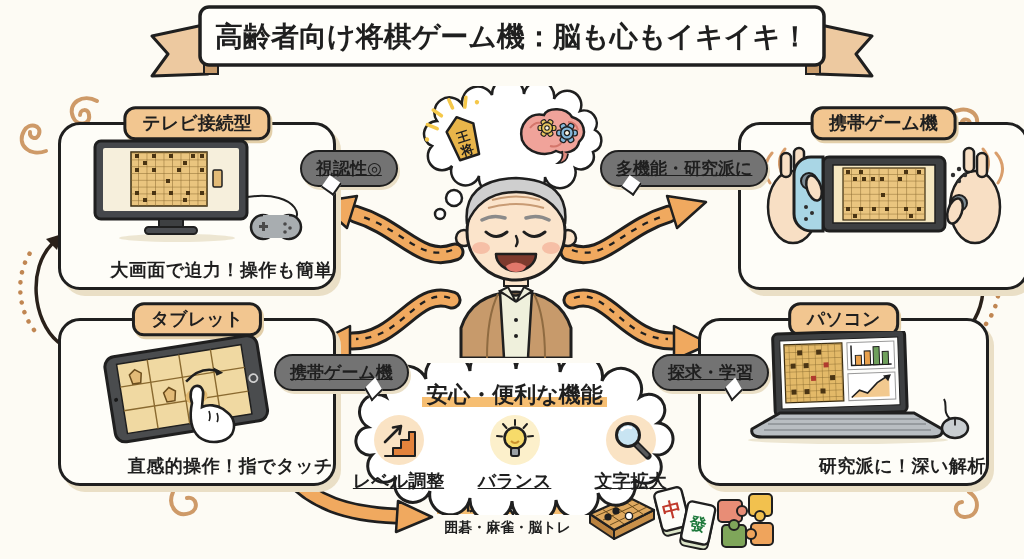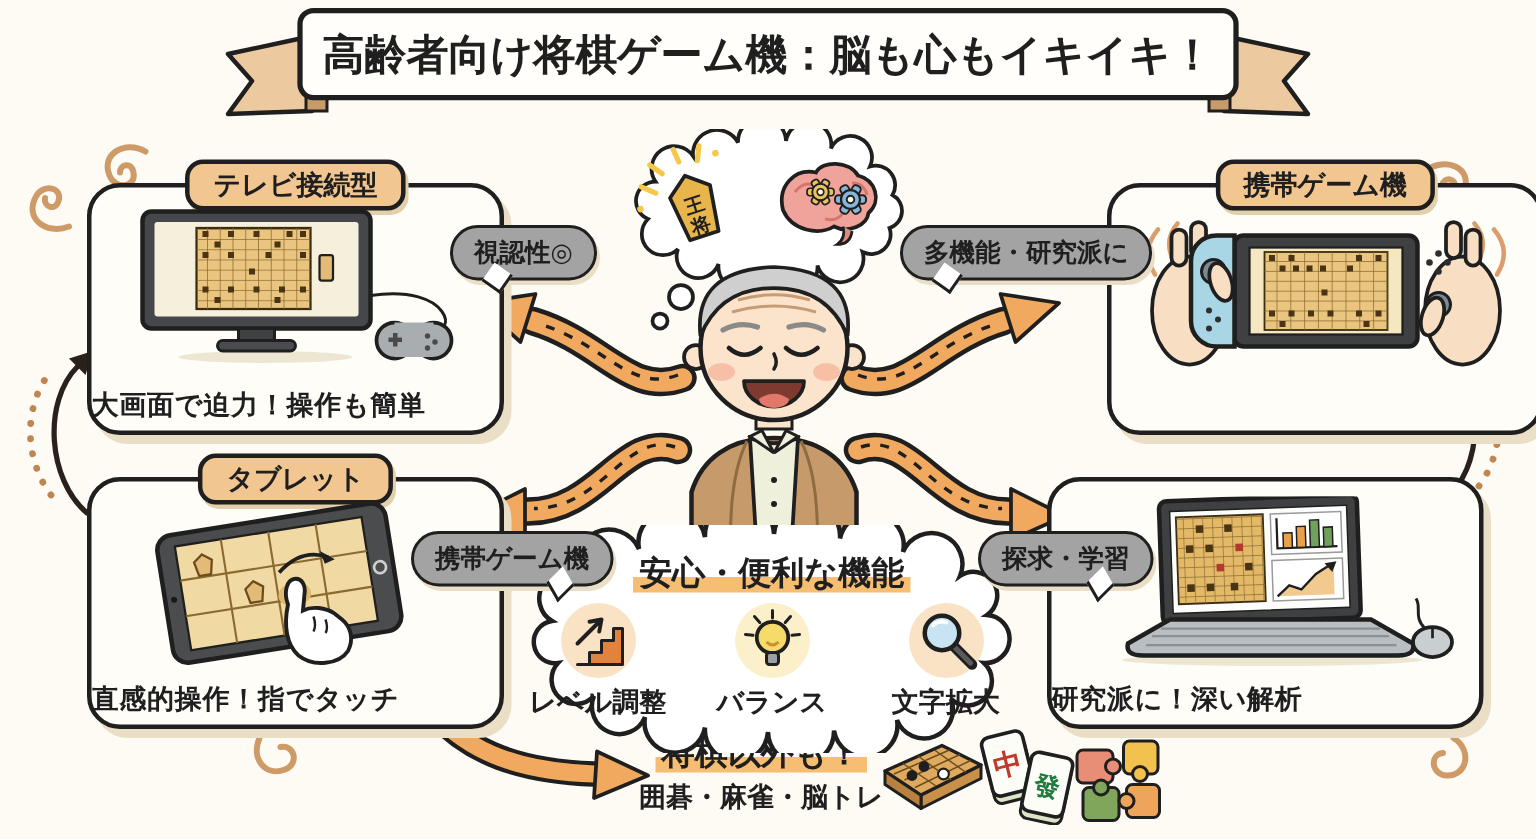--- a/index.html
+++ b/index.html
@@ -9,58 +9,58 @@
   svg{display:block;}
   
   .banner{left:150px;top:4px;width:724px;height:76px;z-index:5;}
   
   .qbox{background:#FEFDF8;border:3px solid #1f1f1f;border-radius:22px;
         box-shadow:5px 6px 0 #EADFC6;z-index:3;}
   .qbox .pill{position:absolute;left:50%;top:0;transform:translate(-50%,-55%);
         background:#F2C690;border:3px solid #1f1f1f;border-radius:12px;
         padding:2px 16px;font-size:18px;font-weight:bold;white-space:nowrap;
         box-shadow:2px 3px 0 #E3CFA9;}
-  .qbox .caption{position:absolute;left:0;right:0;bottom:5px;text-align:left;
+  .qbox .caption{position:absolute;left:0;right:0;bottom:5px;text-align:right;
         font-size:18px;font-weight:bold;white-space:nowrap;letter-spacing:.5px;}
   .qbox .illus{position:absolute;left:50%;transform:translateX(-50%);}
   #box-tv{left:58px;top:122px;width:272px;height:162px;}
   #box-handheld{left:738px;top:122px;width:285px;height:162px;}
   #box-tablet{left:58px;top:318px;width:272px;height:162px;}
   #box-pc{left:698px;top:318px;width:285px;height:162px;}
   
-  .bubble{background:#a3a3a3;border:2.5px solid #1f1f1f;border-radius:999px;
+  .bubble{background:#737373;border:2.5px solid #1f1f1f;border-radius:999px;
         padding:5px 14px;font-size:17px;font-weight:bold;white-space:nowrap;
-        z-index:7;box-shadow:2px 3px 0 #EADFC6;}
+        z-index:7;box-shadow:2px 3px 0 #EADFC6;text-decoration:underline;}
   .bubble .tail{position:absolute;width:13px;height:13px;background:#fff;
         border-right:2.5px solid #1f1f1f;border-bottom:2.5px solid #1f1f1f;
         transform:rotate(35deg);bottom:-8px;}
   .tail-l{left:22px;}
   .tail-r{right:26px;transform:rotate(60deg) skewX(15deg)!important;}
   
   .cloud{z-index:4;}
   #thought-cloud{left:402px;top:86px;width:215px;height:140px;z-index:2;}
-  #features-cloud{left:352px;top:350px;width:325px;height:152px;}
+  #features-cloud{left:352px;top:363px;width:325px;height:152px;}
   .features-content{position:absolute;left:0;top:0;right:0;display:flex;
         flex-direction:column;align-items:center;padding-top:17px;}
   .features-title{font-size:22px;font-weight:bold;}
   .hl{background:linear-gradient(to top,#F6BE72 42%,rgba(246,190,114,0) 42%);
         padding:0 4px;}
-  .features-row{display:flex;gap:20px;margin-top:5px;}
+  .features-row{display:flex;gap:20px;margin-top:5px;text-decoration:underline;}
   .feature-item{display:flex;flex-direction:column;align-items:center;width:96px;}
   .ficon{width:50px;height:50px;border-radius:50%;display:flex;
         align-items:center;justify-content:center;}
   .ficon.peach{background:#FAE3C4;}
   .ficon.lemon{background:#FCF0CB;}
   .feature-label{font-size:18px;font-weight:bold;margin-top:4px;white-space:nowrap;}
   
   #man{left:428px;top:168px;width:175px;height:190px;z-index:2;}
   
   .extras-text{left:415px;top:487px;width:185px;text-align:center;z-index:3;}
   .extras-title{font-size:22px;font-weight:bold;white-space:nowrap;}
-  .extras-sub{font-size:18px;font-weight:bold;white-space:nowrap;margin-top:2px;}
+  .extras-sub{font-size:14px;font-weight:bold;white-space:nowrap;margin-top:2px;}
   #bg{left:0;top:0;z-index:1;pointer-events:none;}
 </style>
 </head>
 <body>
 
 <svg id="bg" class="abs" width="1024" height="559" viewBox="0 0 1024 559">
 
   <g>
     <path d="M 455 252 C 420 265, 402 228, 355 214" stroke="#1f1f1f" stroke-width="19" fill="none" stroke-linecap="round"></path>
     <path d="M 455 252 C 420 265, 402 228, 355 214" stroke="#F0A95F" stroke-width="13" fill="none" stroke-linecap="round"></path>
@@ -273,20 +273,21 @@
     </g>
     <g>
       <path d="M 101 72 C 98 64, 100 56, 105 55 C 110 54, 113 59, 112 65 L 111 76 C 117 73, 126 74, 132 78 L 137 82 C 143 87, 145 95, 141 103 C 135 112, 118 114, 108 106 C 100 99, 98 86, 101 72 Z" fill="#fff" stroke="#1f1f1f" stroke-width="2.6"></path>
       <path d="M 118 80 q 2 6 0 10 M 126 82 q 2 6 0 9" fill="none" stroke="#1f1f1f" stroke-width="1.6"></path>
     </g>
   </svg>
   <div class="caption">直感的操作！指でタッチ</div>
 </div>
 
 <div id="box-pc" class="abs qbox">
+  <div class="pill">パソコン</div>
   <svg class="illus" style="top:10px" width="252" height="114" viewBox="0 0 252 114">
     <defs>
       <pattern id="grid-pc" width="6.5" height="6.5" patternUnits="userSpaceOnUse">
         <path d="M6.5 0H0V6.5" fill="none" stroke="#8a6a30" stroke-width="0.9"></path>
       </pattern>
     </defs>
     <ellipse cx="130" cy="109" rx="100" ry="4" fill="#EDE6D2"></ellipse>
     <g transform="rotate(-2 120 45)">
       <rect x="56" y="1" width="132" height="82" rx="5" fill="#3E4042" stroke="#1f1f1f" stroke-width="3"></rect>
       <rect x="63" y="8" width="118" height="68" fill="#FDFDFB" stroke="#1f1f1f" stroke-width="1"></rect>

